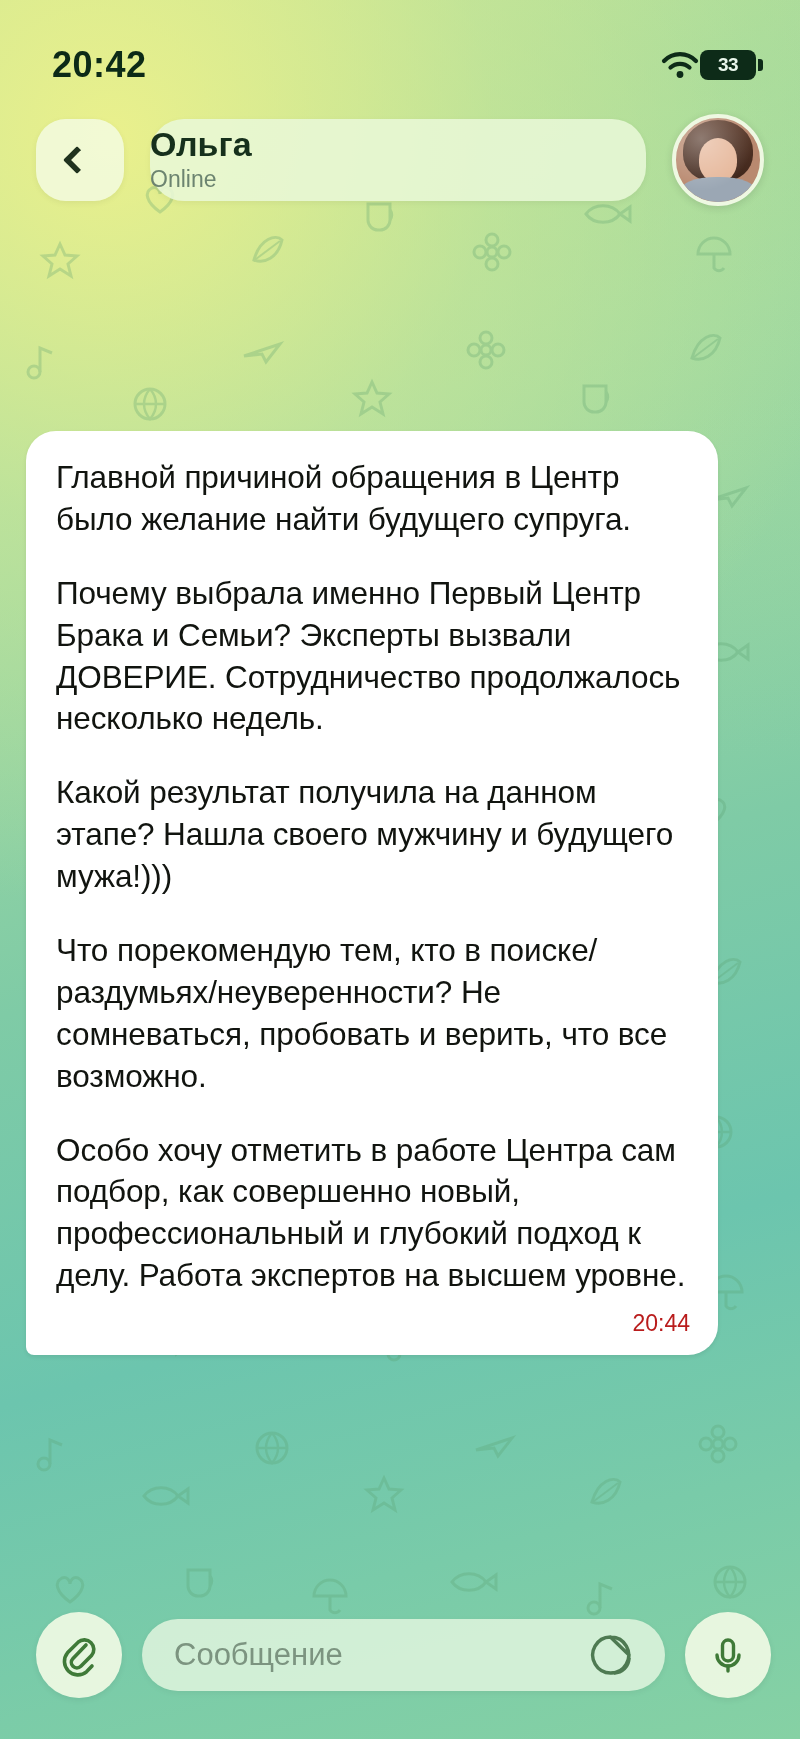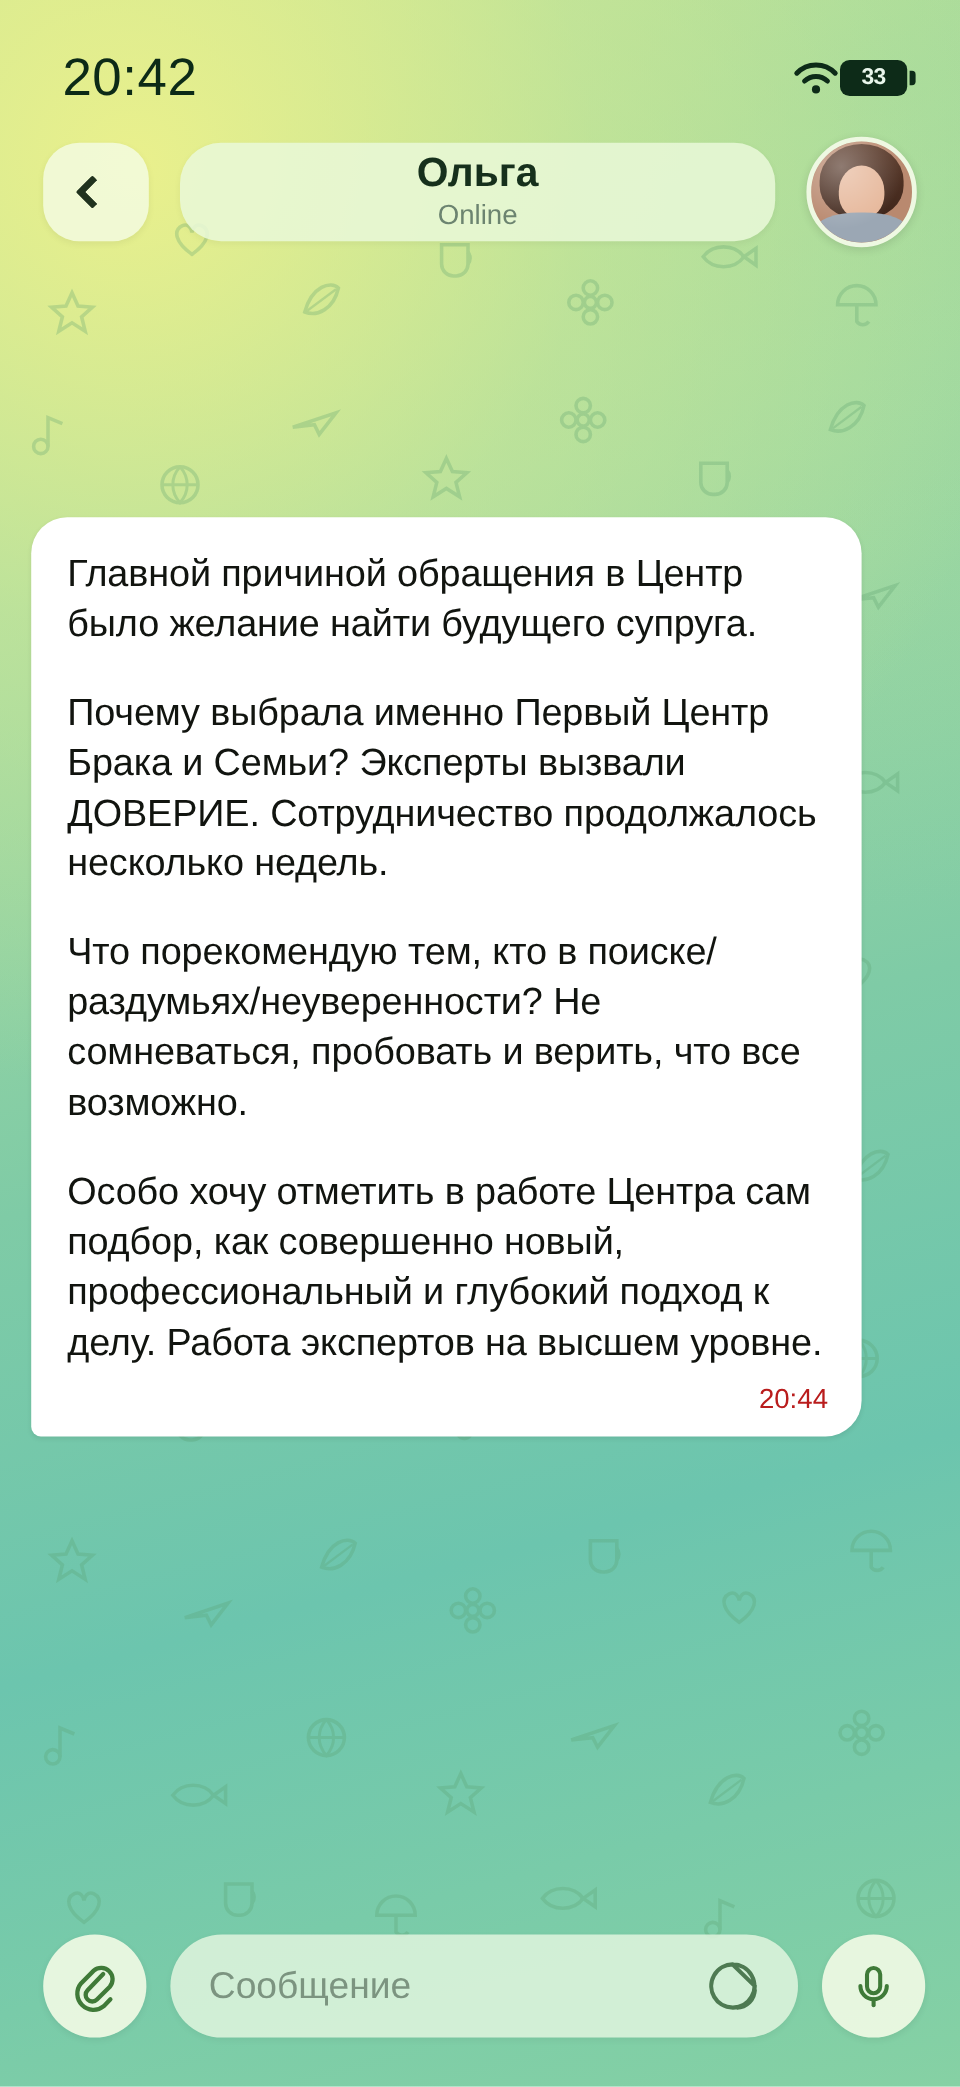--- a/index.html
+++ b/index.html
@@ -28,21 +28,21 @@
 
   
   .status-bar {
     position: absolute; top: 0; left: 0; right: 0;
     height: 104px;
     display: flex; align-items: center; justify-content: space-between;
     padding: 26px 44px 0 52px;
     color: #0c2a17;
   }
   .status-time {
-    font-size: 44px; font-weight: normal;
+    font-size: 36px; font-weight: bold;
     letter-spacing: 0.5px;
   }
   .status-right { display: flex; align-items: center; gap: 0; }
   .battery {
     position: relative;
     width: 56px; height: 30px;
     border-radius: 8px;
     background: #0d2b18;
     display: flex; align-items: center; justify-content: center;
   }
@@ -79,21 +79,21 @@
     margin-left: -6px;
     border-radius: 2px;
   }
   .title-pill {
     flex: 1;
     margin: 0 8px;
     height: 82px;
     border-radius: 34px;
     background: rgba(233,248,216,0.86);
     display: flex; flex-direction: column;
-    align-items: center; justify-content: center;
+    justify-content: center;
     box-shadow: 0 2px 6px rgba(0,0,0,0.05);
   }
   .chat-name {
     font-size: 34px; font-weight: bold; color: #16301c;
     line-height: 1.05;
   }
   .chat-status {
     font-size: 23px; color: #6c8470; margin-top: 4px;
   }
   .avatar {
@@ -166,21 +166,21 @@
     gap: 20px;
   }
   .round-btn {
     width: 86px; height: 86px; border-radius: 50%;
     background: rgba(240,250,228,0.92);
     display: flex; align-items: center; justify-content: center;
     flex: none;
     box-shadow: 0 2px 6px rgba(0,0,0,0.07);
   }
   .input-pill {
-    flex: 1; height: 86px;
+    flex: 1; height: 72px;
     border-radius: 44px;
     background: rgba(225,245,222,0.85);
     display: flex; align-items: center;
     padding: 0 30px;
     box-shadow: 0 2px 6px rgba(0,0,0,0.05);
   }
   .input-pill input {
     flex: 1;
     border: none; outline: none; background: transparent;
     font-size: 31px;
@@ -348,20 +348,21 @@
       <div class="face"></div>
       <div class="body"></div>
       <div class="shine"></div>
     </div>
   </div>
 
   <div class="messages">
     <div class="bubble" style="top: 201px;">
       <p>Главной причиной обращения в Центр было желание найти будущего супруга.</p>
       <p>Почему выбрала именно Первый Центр Брака и Семьи? Эксперты вызвали ДОВЕРИЕ. Сотрудничество продолжалось несколько недель.</p>
+      <p>Какой результат получила на данном этапе? Нашла своего мужчину и будущего мужа!)))</p>
       <p>Что порекомендую тем, кто в поиске/раздумьях/неуверенности? Не сомневаться, пробовать и верить, что все возможно.</p>
       <p>Особо хочу отметить в работе Центра сам подбор, как совершенно новый, профессиональный и глубокий подход к делу. Работа экспертов на высшем уровне.</p>
       <div class="msg-time">20:44</div>
     </div>
   </div>
 
   <div class="composer">
     <div class="round-btn">
       <svg width="44" height="44" viewBox="0 0 44 44">
         <path d="M29 12 L16 25.5 a5.5 5.5 0 0 0 7.8 7.8 L34.5 22.6 a9.5 9.5 0 0 0 -13.4 -13.4 L10.5 19.8 a13.5 13.5 0 0 0 19 19 L35 33" fill="none" stroke="#3f7a38" stroke-width="3.6" stroke-linecap="round"></path>

